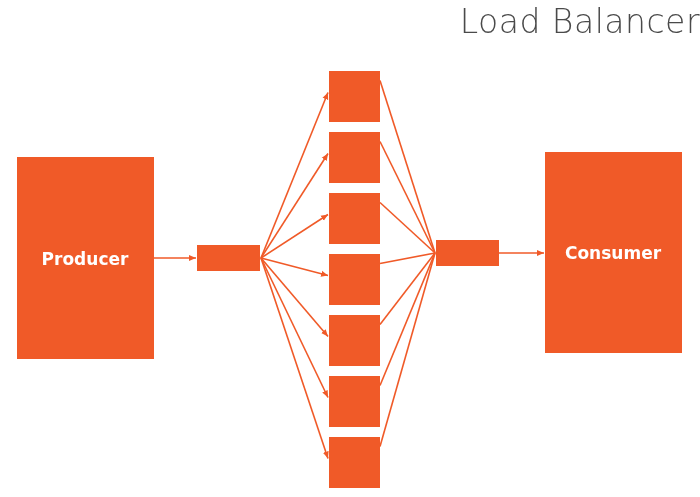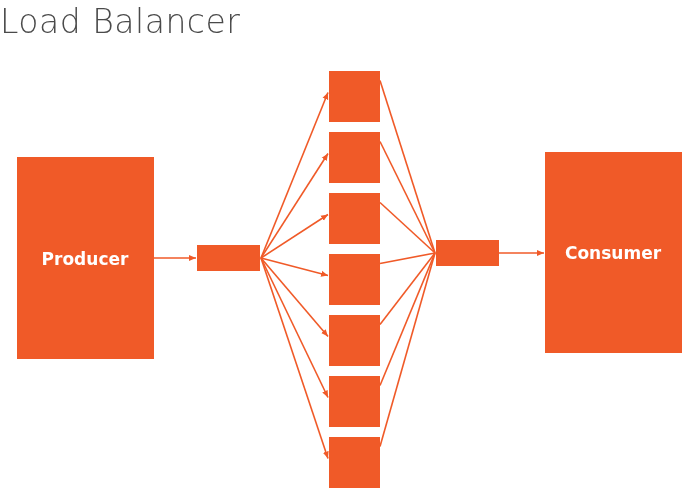--- a/index.html
+++ b/index.html
@@ -1,18 +1,18 @@
 <!DOCTYPE html>
 <html><head>
 <meta charset="utf-8">
 <style>
   html, body { margin: 0; padding: 0; background: #ffffff; }
   body { width: 700px; height: 497px; position: relative; overflow: hidden; }
   .title {
-    position: absolute; left: 0; top: 2px; width: 700px; text-align: left;
+    position: absolute; left: 0; top: 2px; width: 700px; text-align: right;
     font-family: "DejaVu Sans", sans-serif; font-weight: 300; font-size: 33px;
     color: #4a4a4a; letter-spacing: 0.5px;
   }
   svg { position: absolute; left: 0; top: 0; }
   .lbl { font-family: "DejaVu Sans", sans-serif; font-weight: bold; font-size: 17px; fill: #ffffff; }
 </style>
 </head>
 <body>
 
 <div class="title">Load Balancer</div>

